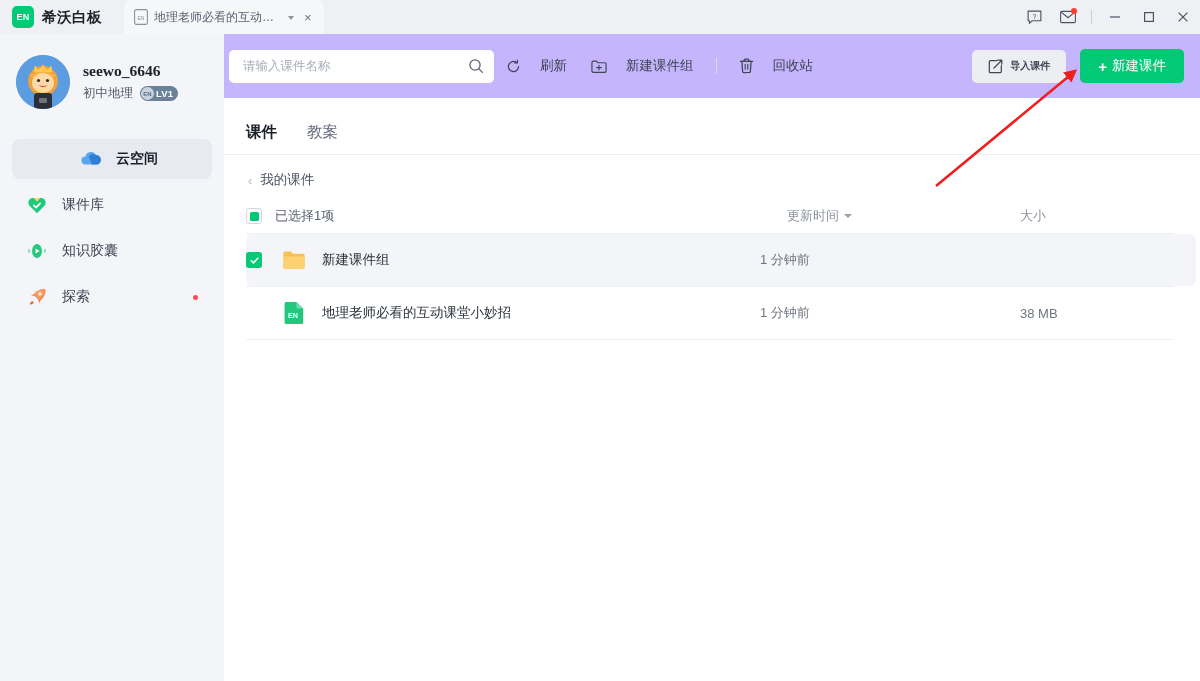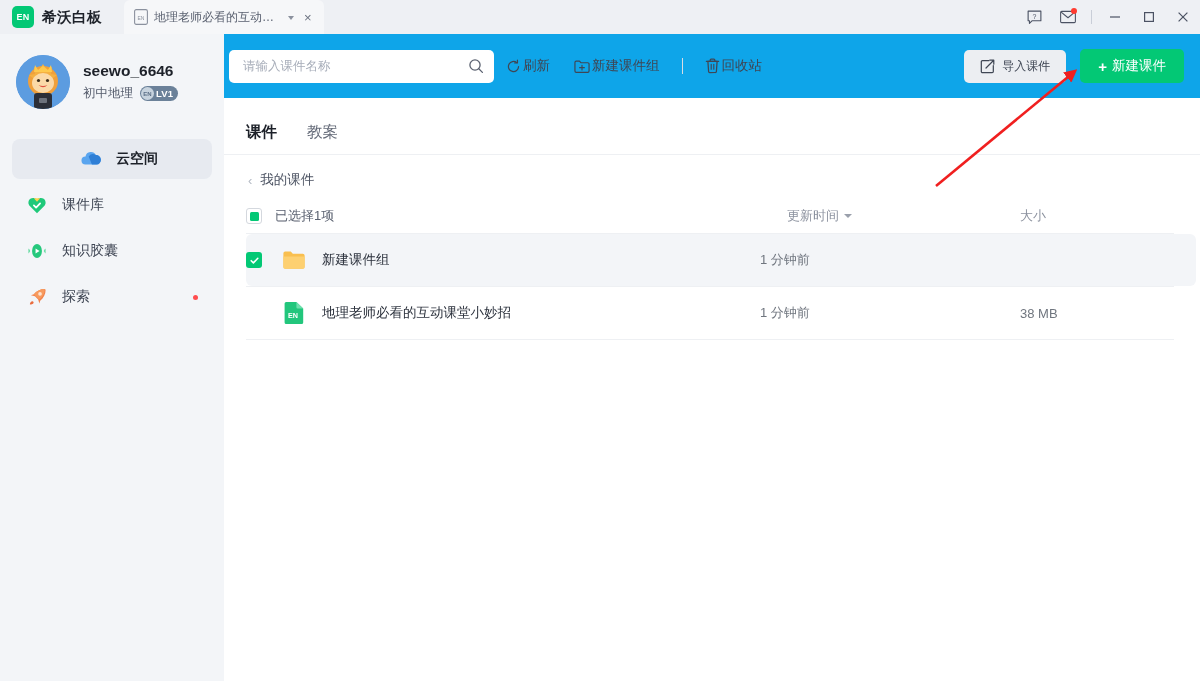--- a/index.html
+++ b/index.html
@@ -59,21 +59,21 @@
     position: absolute; top: 34px; left: 0; width: 224px; height: 647px;
     background: #f3f5f8;
   }
   .profile { display: flex; align-items: center; gap: 13px; padding: 21px 0 0 16px; }
   .avatar {
     width: 54px; height: 54px; border-radius: 50%; overflow: hidden; flex: 0 0 auto;
     background: #5c9ce0;
   }
   .profile-text { display: flex; flex-direction: column; gap: 5px; }
   .uname-row { display: flex; align-items: center; gap: 5px; }
-  .uname { font-size: 15.5px; font-weight: bold; color: #1d2129; }
+  .uname { font-size: 15.5px; font-weight: bold; color: #1d2129; font-family: Liberation Serif, serif; }
   .uname-caret {
     width: 0; height: 0; border-left: 4px solid transparent; border-right: 4px solid transparent;
     border-top: 4.5px solid #4e5costly; border-top-color: #4e5costly;
   }
   .uname-caret { border-top-color: #3d4352; }
   .sub-row { display: flex; align-items: center; gap: 7px; }
   .subject { font-size: 12.5px; color: #545b6b; }
   .lv-badge {
     display: flex; align-items: center; gap: 2px; height: 15px;
     background: #6b8199; border-radius: 8px; padding: 0 5px 0 1px;
@@ -99,41 +99,41 @@
   }
 
   .storage { position: absolute; bottom: 0; left: 0; width: 224px; padding: 0 18px 16px 18px; }
   .storage-bar { width: 190px; height: 4px; border-radius: 2px; background: #dde1e8; overflow: hidden; }
   .storage-fill { height: 4px; border-radius: 2px; background: #03c875; }
   .storage-text { margin-top: 12px; font-size: 12px; color: #8b919e; }
 
   
   .toolbar {
     position: absolute; top: 34px; left: 224px; width: 976px; height: 64px;
-    background: #0ea5e9; display: flex; align-items: center;
+    background: #c4b5fd; display: flex; align-items: center;
   }
   .search-box {
     margin-left: 5px; width: 265px; height: 33px; background: #ffffff;
     border-radius: 5px; display: flex; align-items: center; padding: 0 10px 0 14px;
   }
   .search-input {
     flex: 1; border: none; outline: none; background: transparent;
     font-size: 12.5px; color: #3f4654; font-family: inherit;
   }
   .search-input::placeholder { color: #a7adb9; }
   .tool-btn {
-    display: flex; align-items: center; gap: 2px; height: 33px; padding: 0 12px;
+    display: flex; align-items: center; gap: 19px; height: 33px; padding: 0 12px;
     font-size: 13.5px; color: #3f4654; border-radius: 5px;
   }
   .tool-btn:first-of-type { margin-left: 14px; }
   .tool-sep { width: 1px; height: 16px; background: #d8dce3; margin: 0 10px; }
   .toolbar-right { margin-left: auto; display: flex; align-items: center; gap: 14px; padding-right: 16px; }
   .btn-import {
     display: flex; align-items: center; gap: 7px; height: 33px; padding: 0 16px;
-    background: #eceef2; border-radius: 5px; font-size: 12px; color: #3f4654;
+    background: #eceef2; border-radius: 5px; font-size: 10px; color: #3f4654; font-weight: bold;
   }
   .btn-new {
     display: flex; align-items: center; gap: 5px; height: 34px; padding: 0 18px;
     background: #03c875; border-radius: 5px; font-size: 13.5px; color: #ffffff; font-weight: normal;
   }
   .btn-new .plus { font-size: 15px; font-weight: bold; line-height: 1; }
 
   
   .content {
     position: absolute; top: 98px; left: 224px; width: 976px; height: 583px; background: #fff;

